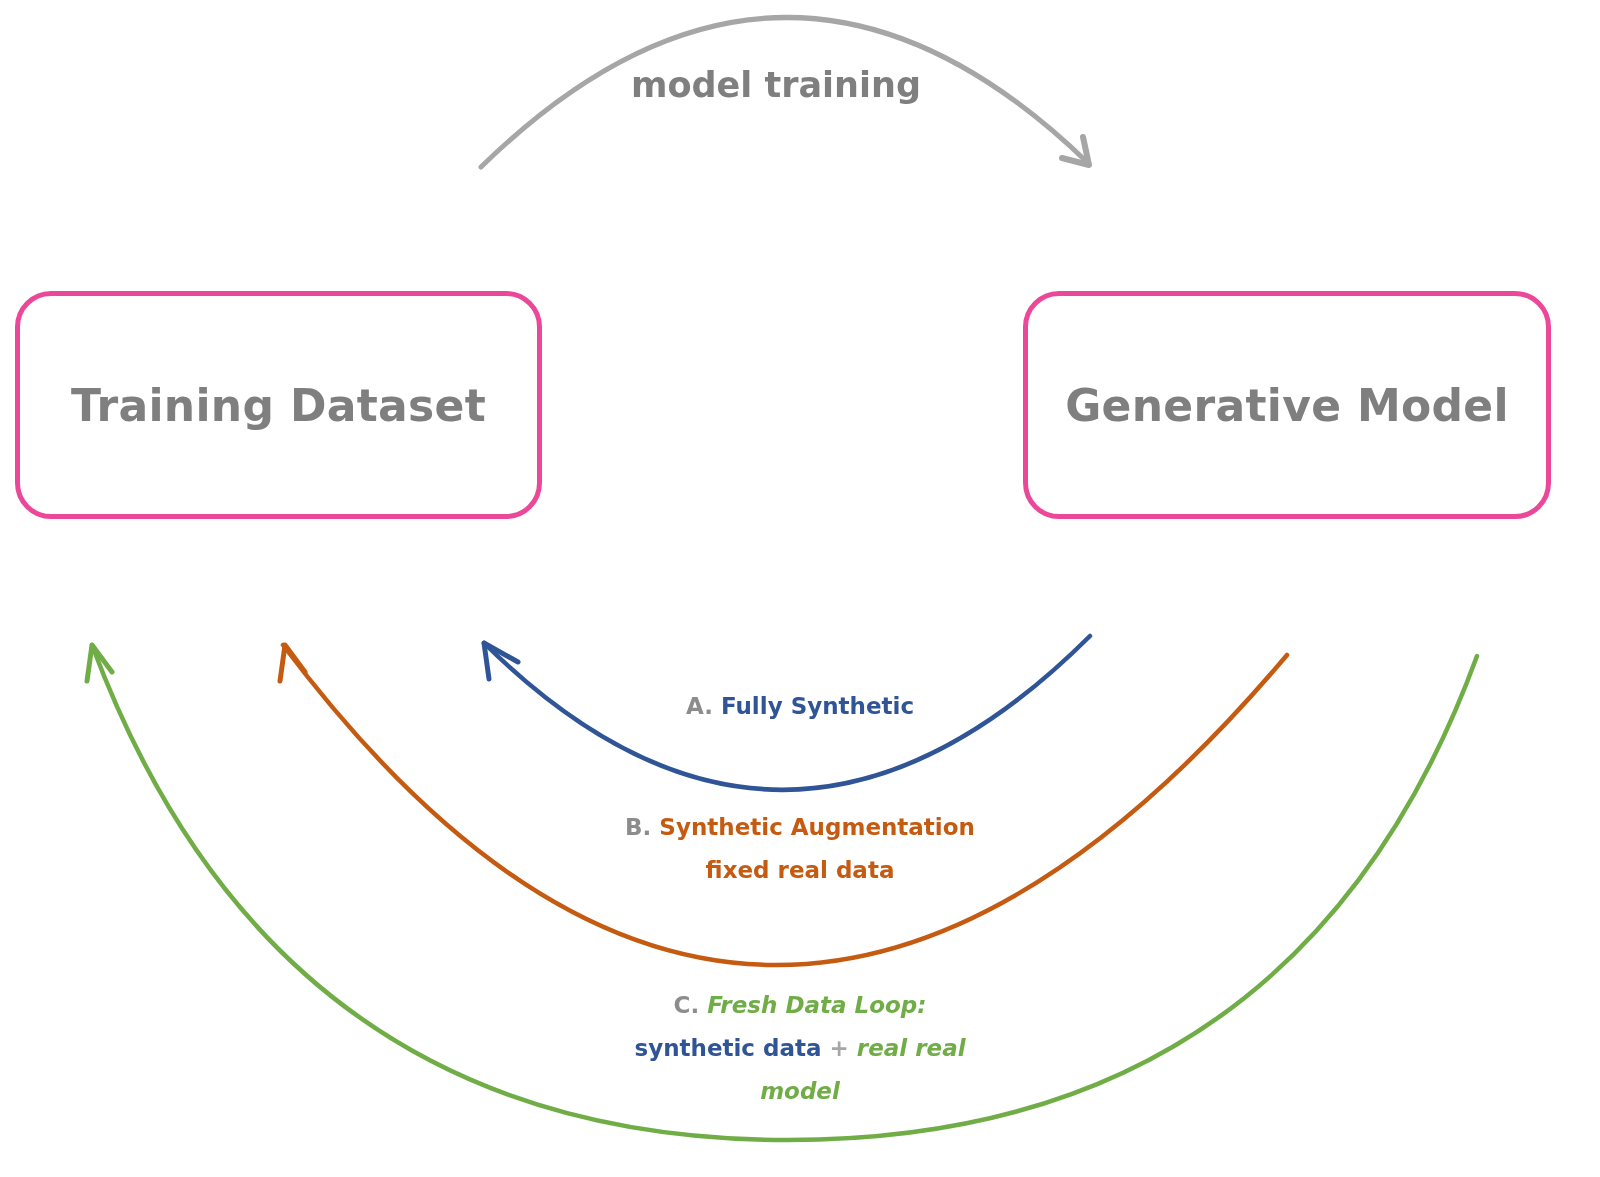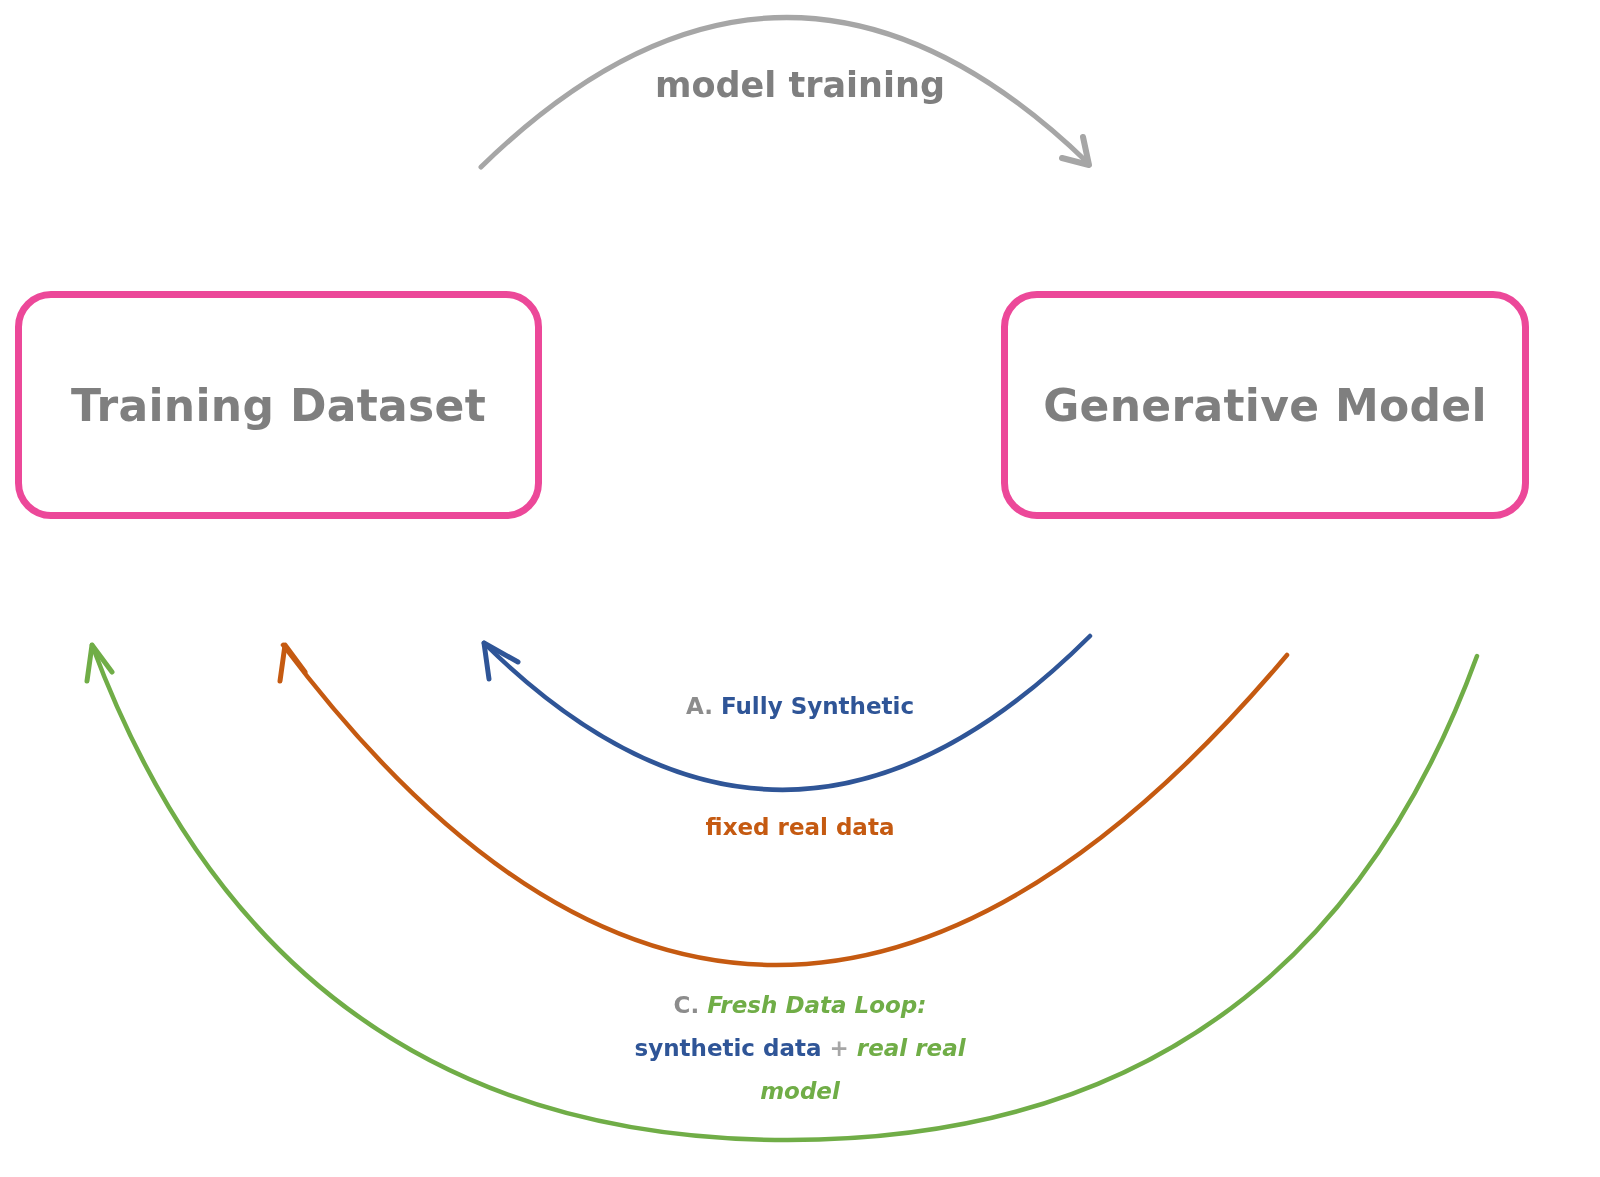--- a/index.html
+++ b/index.html
@@ -1,31 +1,31 @@
 <!DOCTYPE html>
 <html><head>
 <meta charset="utf-8">
 <style>
   html, body { margin: 0; padding: 0; background: #ffffff; }
   body { width: 1600px; height: 1177px; position: relative; overflow: hidden;
          font-family: "DejaVu Sans", "Liberation Sans", sans-serif; }
   svg.arcs { position: absolute; left: 0; top: 0; width: 1600px; height: 1177px; }
-  .box { position: absolute; box-sizing: border-box; border: 7px solid #ec4899;
+  .box { position: absolute; box-sizing: border-box; border: 5px solid #ec4899;
          border-radius: 36px; background: #fff; display: flex; align-items: center; justify-content: center; }
   .box span { font-weight: bold; font-size: 44px; color: #7f7f7f; letter-spacing: 0.3px; }
   #box-train { left: 15px; top: 291px; width: 527px; height: 228px; }
-  #box-model { left: 1001px; top: 291px; width: 528px; height: 228px; }
+  #box-model { left: 1023px; top: 291px; width: 528px; height: 228px; }
   .label { position: absolute; text-align: center; font-weight: bold; font-size: 23px; line-height: 43px; }
   .grey { color: #8c8c8c; }
   .lightgrey { color: #a6a6a6; }
   .blue { color: #2f5597; }
   .orange { color: #c55a11; }
   .green { color: #70ad47; font-style: italic; }
   .it { }
-  #lbl-training { left: 560px; top: 64px; width: 480px; font-size: 35px; color: #7f7f7f; }
+  #lbl-training { left: 536px; top: 64px; width: 480px; font-size: 35px; color: #7f7f7f; }
   #lbl-a { left: 560px; top: 685px; width: 480px; }
   #lbl-b { left: 500px; top: 806px; width: 600px; }
   #lbl-c { left: 500px; top: 984px; width: 600px; }
 </style>
 </head>
 <body>
 
 <svg class="arcs" viewBox="0 0 1600 1177">
   <defs>
     <marker id="head-grey" markerWidth="10" markerHeight="10" refX="5" refY="5" orient="auto" markerUnits="userSpaceOnUse">
@@ -56,20 +56,24 @@
 
 <div class="label" id="lbl-a">
   <div>
     <span class="grey">A.</span>
     <span class="blue">Fully Synthetic</span>
   </div>
 </div>
 
 <div class="label" id="lbl-b">
   <div>
+    <span class="grey">B.</span>
+    <span class="orange">Synthetic Augmentation</span>
+  </div>
+  <div>
     <span class="orange it">fixed</span>
     <span class="orange">real data</span>
   </div>
 </div>
 
 <div class="label" id="lbl-c">
   <div>
     <span class="grey">C.</span>
     <span class="green">Fresh Data Loop:</span>
   </div>

